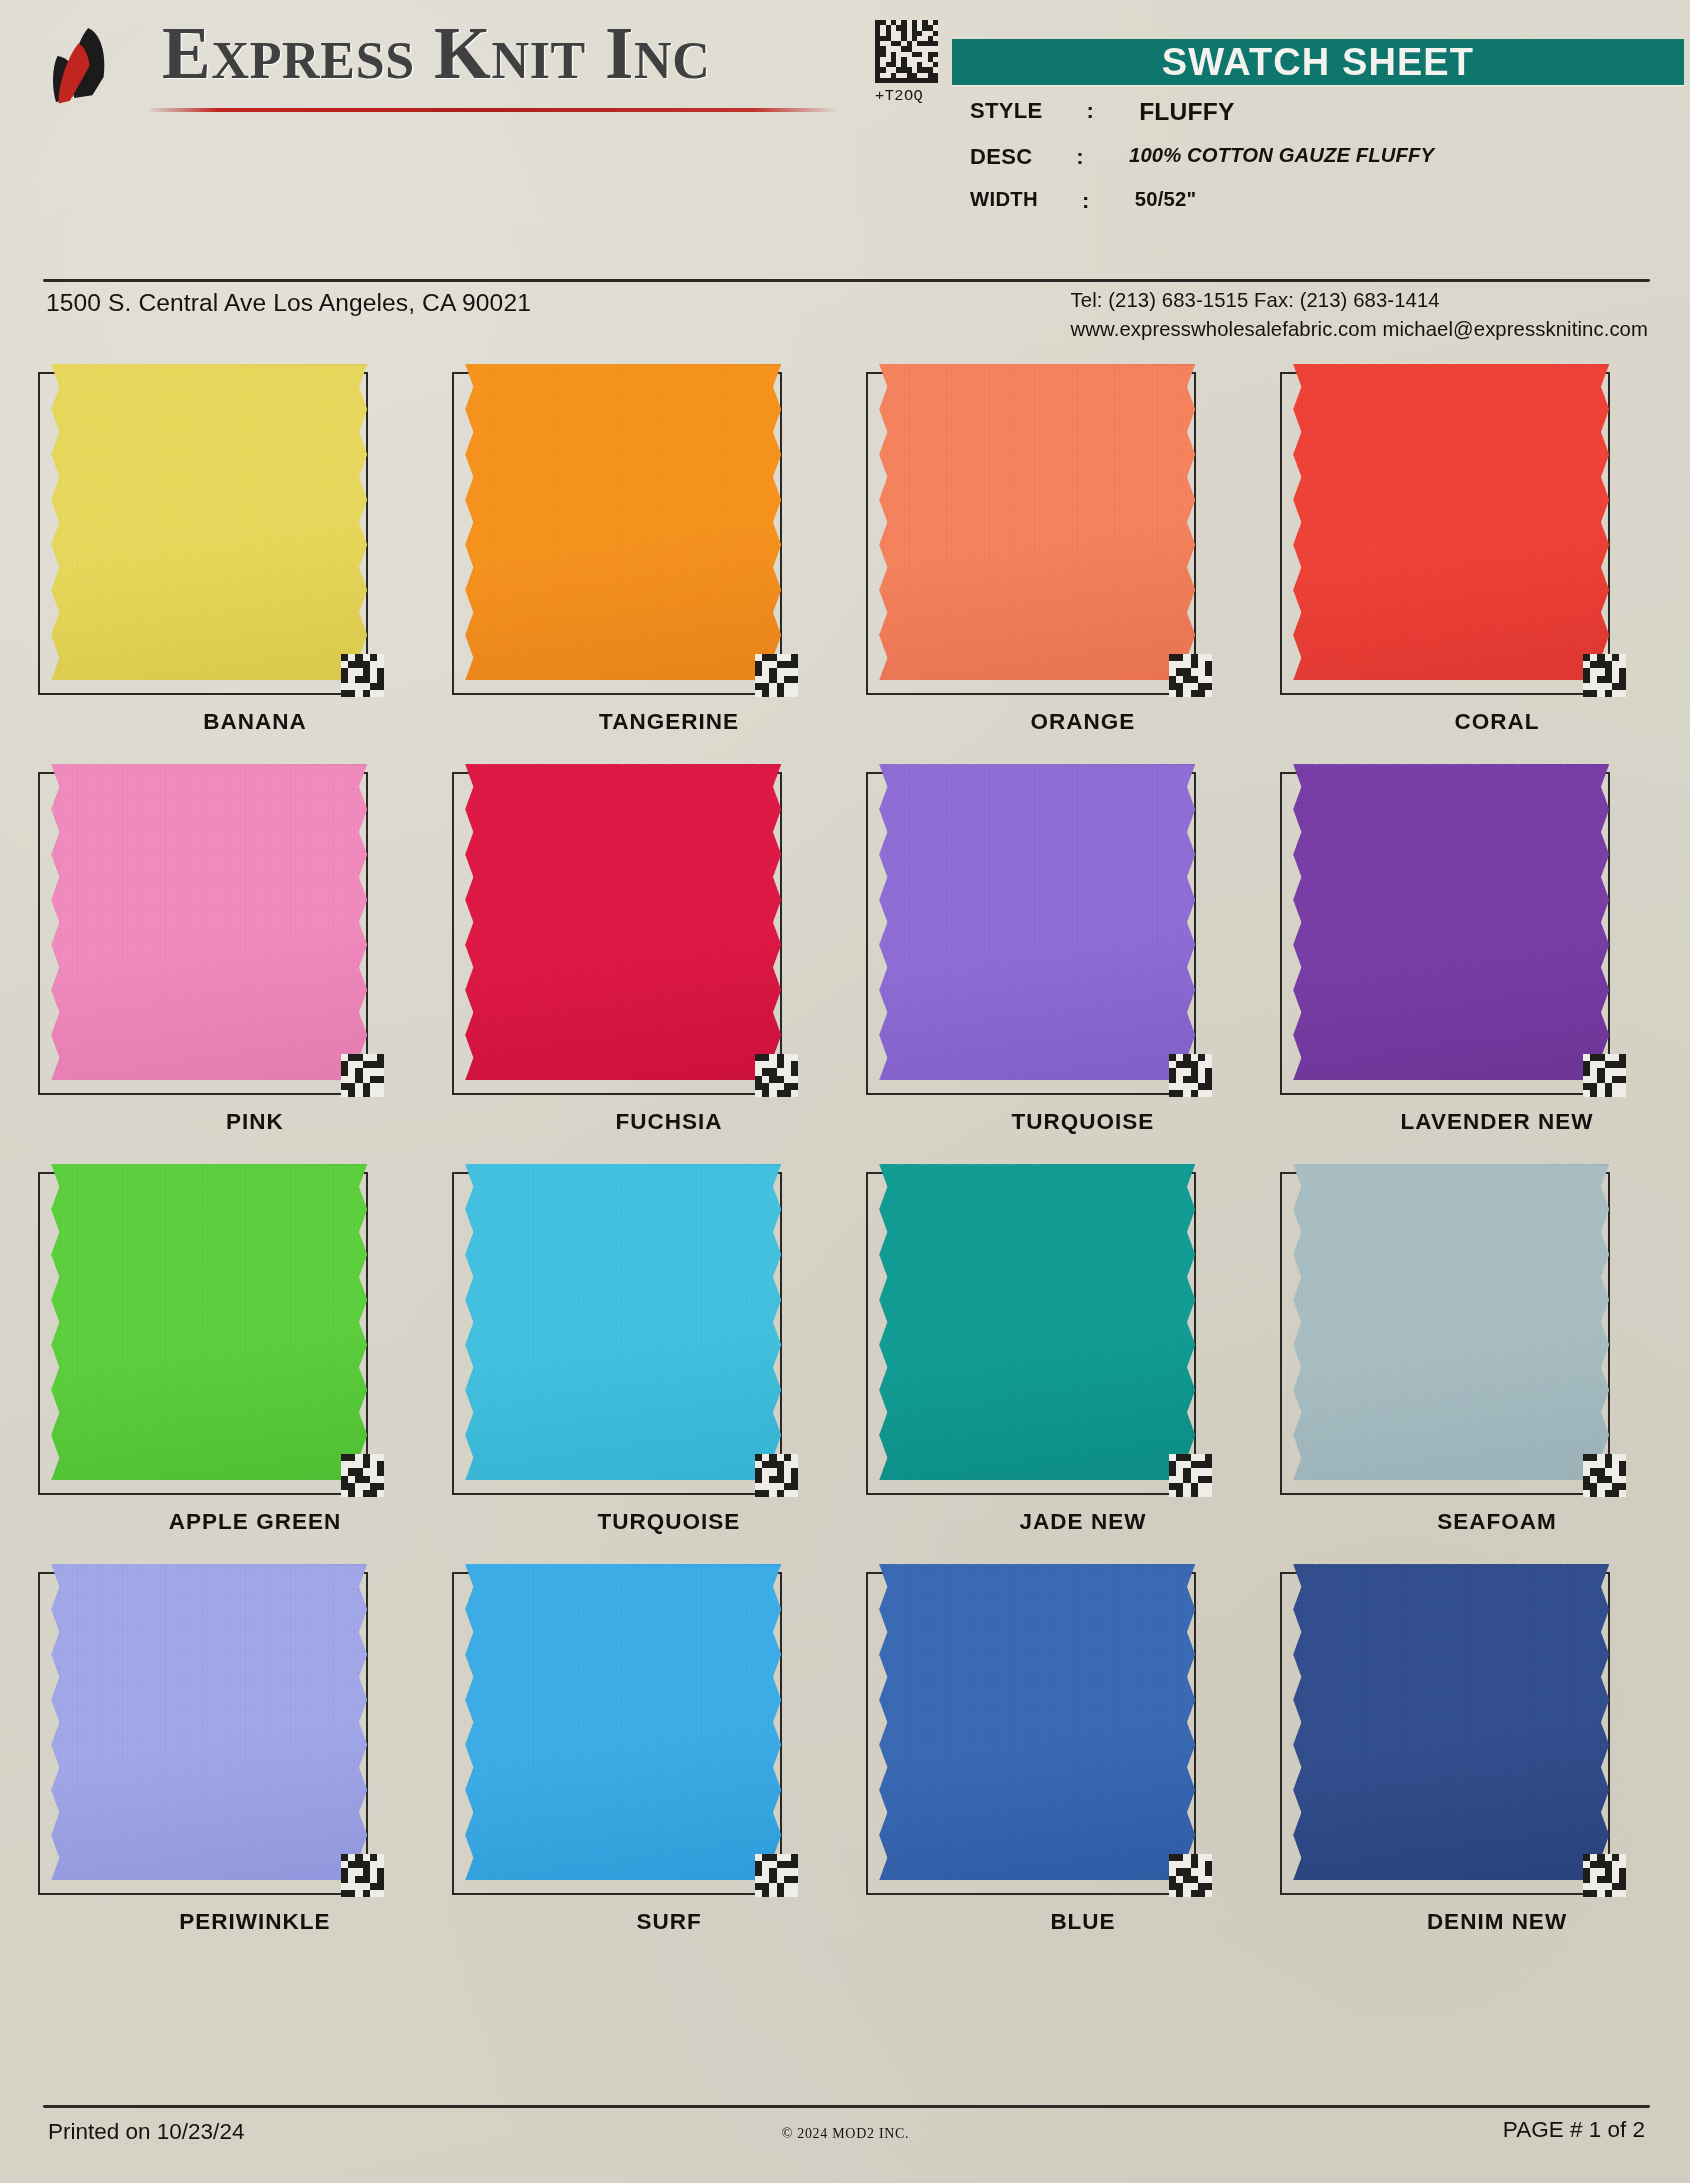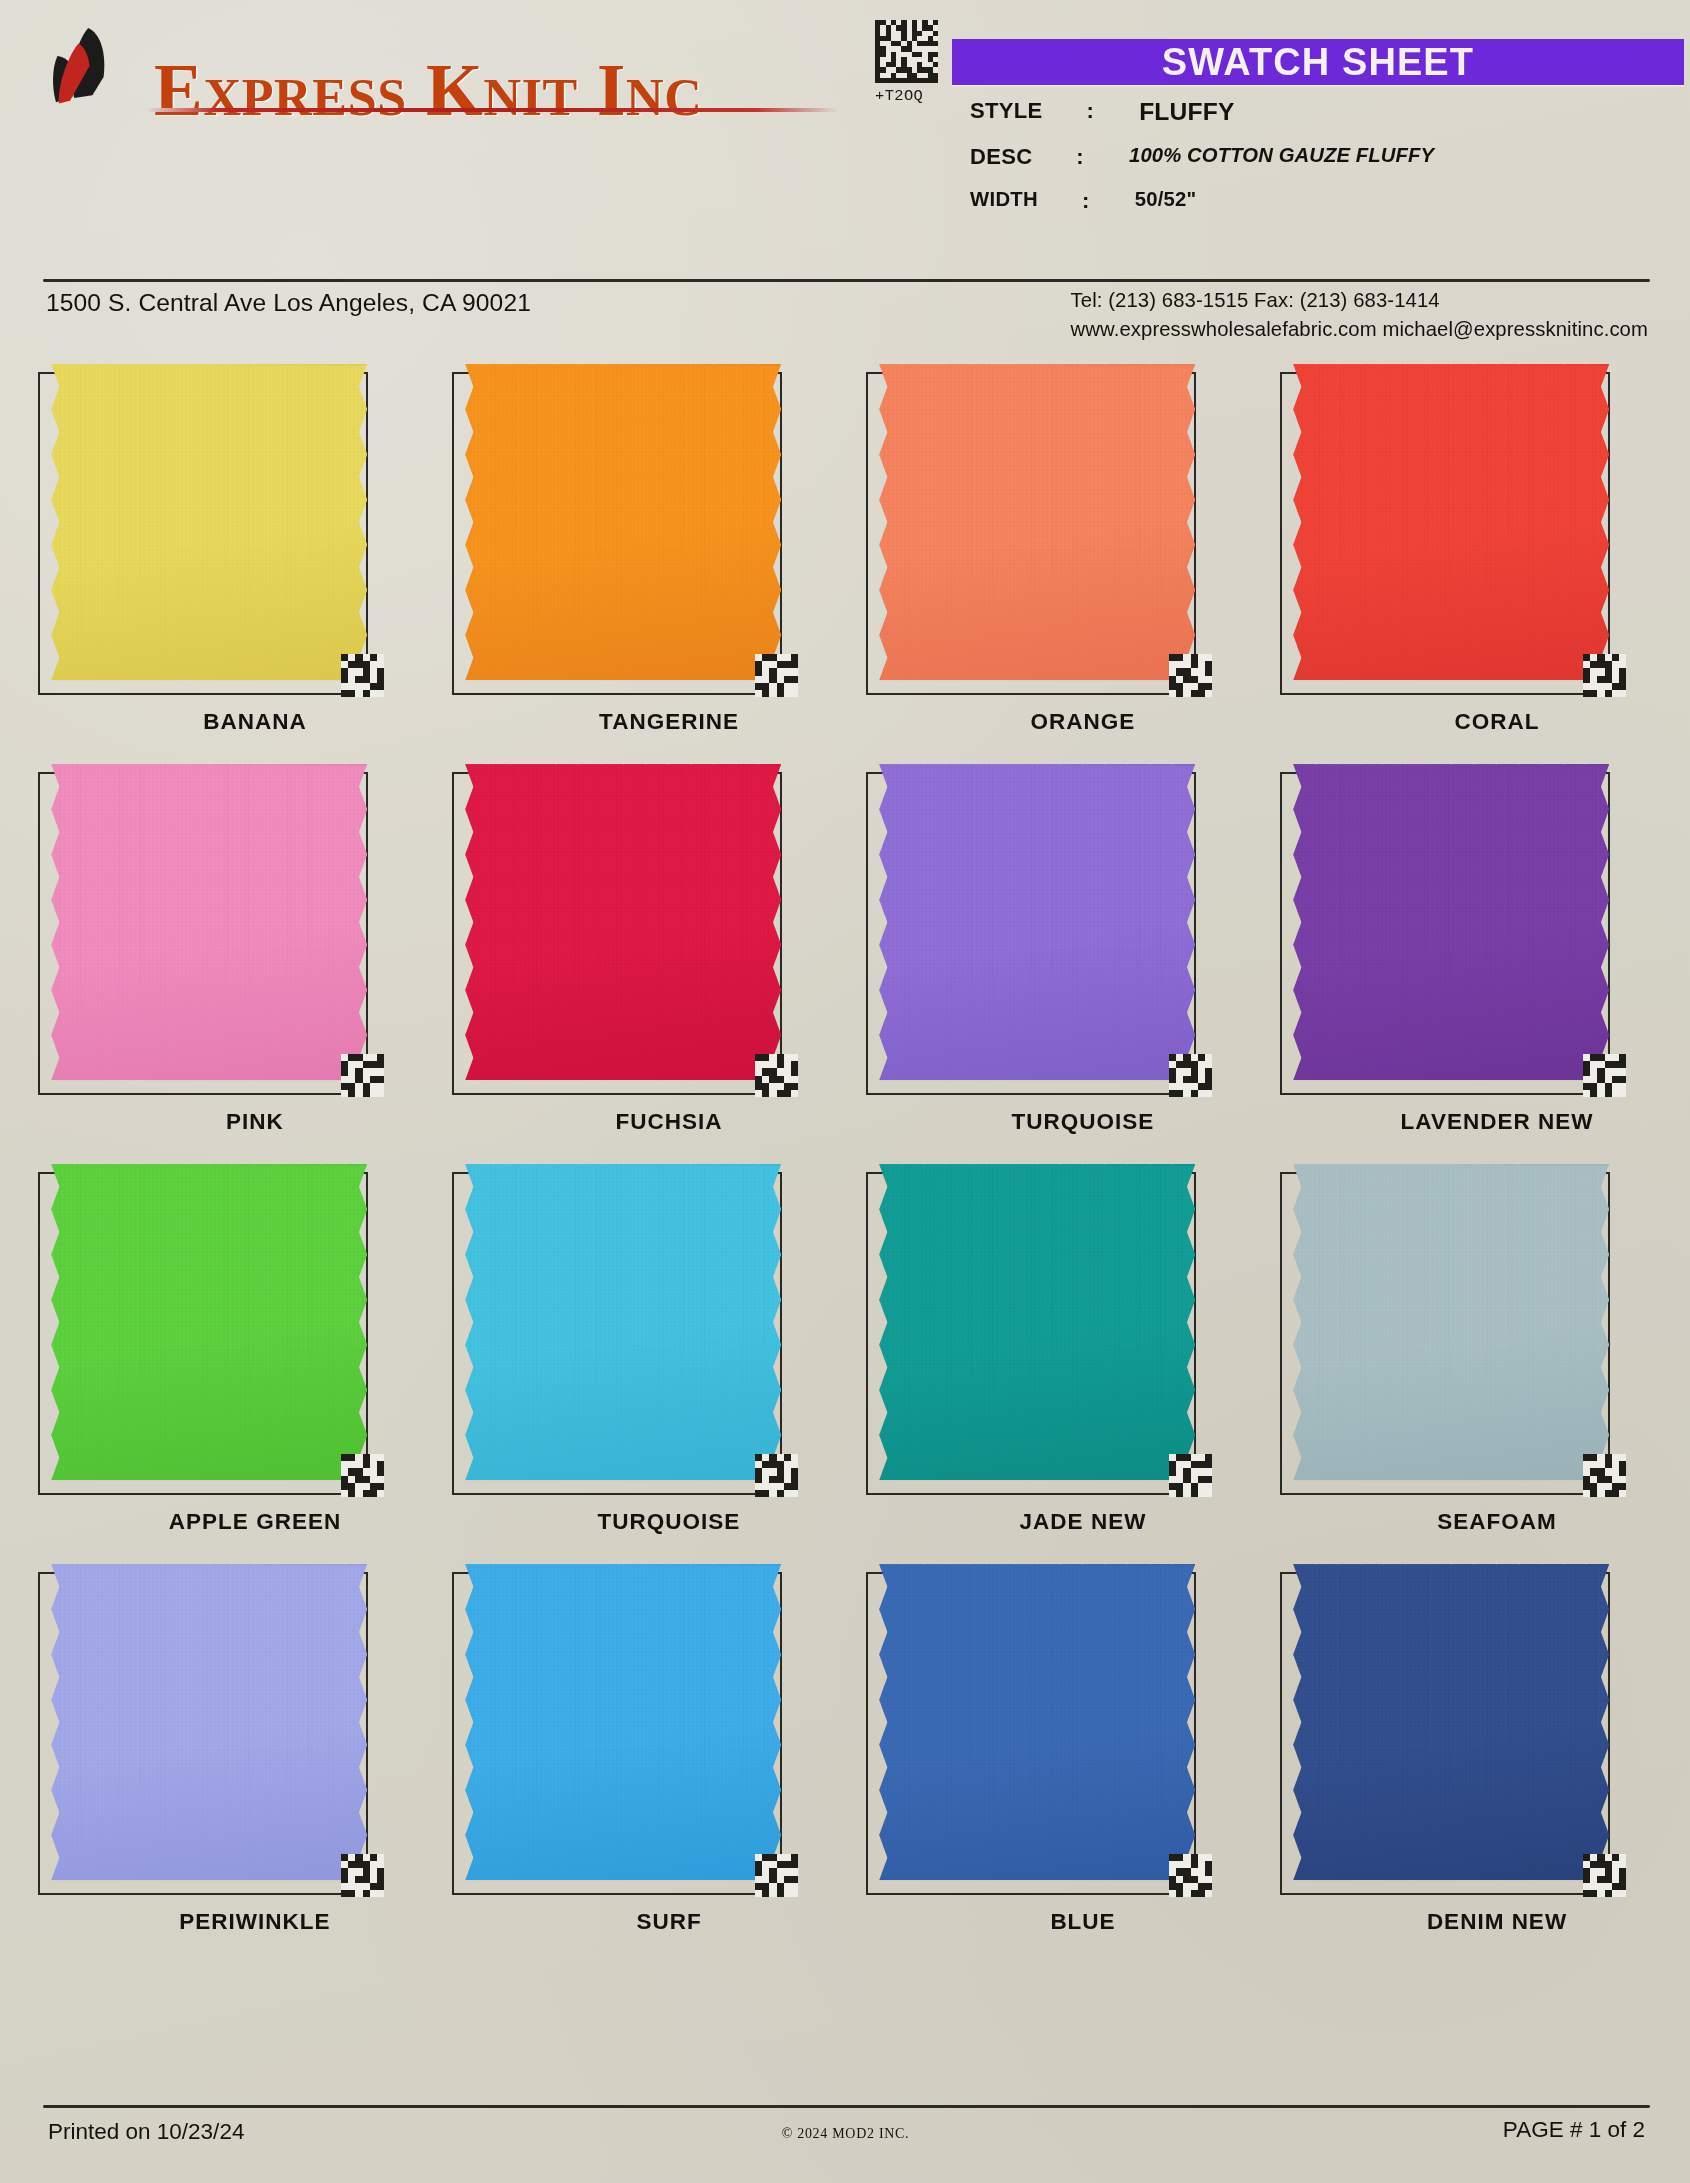--- a/index.html
+++ b/index.html
@@ -20,44 +20,43 @@
       linear-gradient(168deg, #efede7 0%, #e9e7e0 40%, #e4e2da 100%);
     mix-blend-mode:multiply;opacity:.85;
   }
 
   
   .header{position:absolute;left:0;top:0;width:1691px;height:281px;}
 
   .logo-block{position:absolute;left:42px;top:19.6px;width:800px;height:105px;}
   .logo-mark{position:absolute;left:0;top:5.6px;width:91px;height:83px;}
   .logo-word{
-    position:absolute;left:112px;top:-2.8px;
+    position:absolute;left:120px;top:-2.8px;
     font-family:"Liberation Serif",serif;
     font-size:73px;font-weight:700;letter-spacing:0.7px;
     white-space:nowrap;line-height:1;
-    color:#c2410c;
+    color:#404040;
     text-shadow:1.4px 1.4px 0 rgba(255,255,255,.75);
-    margin-top:37px;
   }
   .logo-word .sc{font-size:52px;}
   .logo-rule{
     position:absolute;left:107px;top:88px;width:688px;height:4.9px;
     background:linear-gradient(90deg,#d9d6cf 0%,#c1251f 10%,#b01f1a 50%,#c2312a 88%,#ddd9d2 100%);
     border-radius:2.1px;
   }
 
   .dm-header{position:absolute;left:875px;top:19.6px;width:63px;}
   .dm-cap{
     font-family:Liberation Mono, monospace;font-size:15.4px;
     text-align:left;margin-top:2.8px;letter-spacing:0.4px;color:#1a1916;
   }
 
   .swatch-title-bar{
     position:absolute;left:952px;top:39px;width:732px;height:46px;
-    background:#6d28d9;
+    background:#0f766e;
     display:flex;align-items:center;justify-content:center;
     box-shadow:0 1.4px 0 rgba(255,255,255,.55);
   }
   .swatch-title-bar span{
     color:#f3f2ee;font-size:38px;font-weight:700;letter-spacing:1.1px;
   }
 
   .meta{position:absolute;left:970px;top:98px;width:716px;}
   .meta-row{display:flex;align-items:flex-start;margin-bottom:18px;gap:37px;}
   .meta-key{font-size:22px;font-weight:700;letter-spacing:0.3px;}

